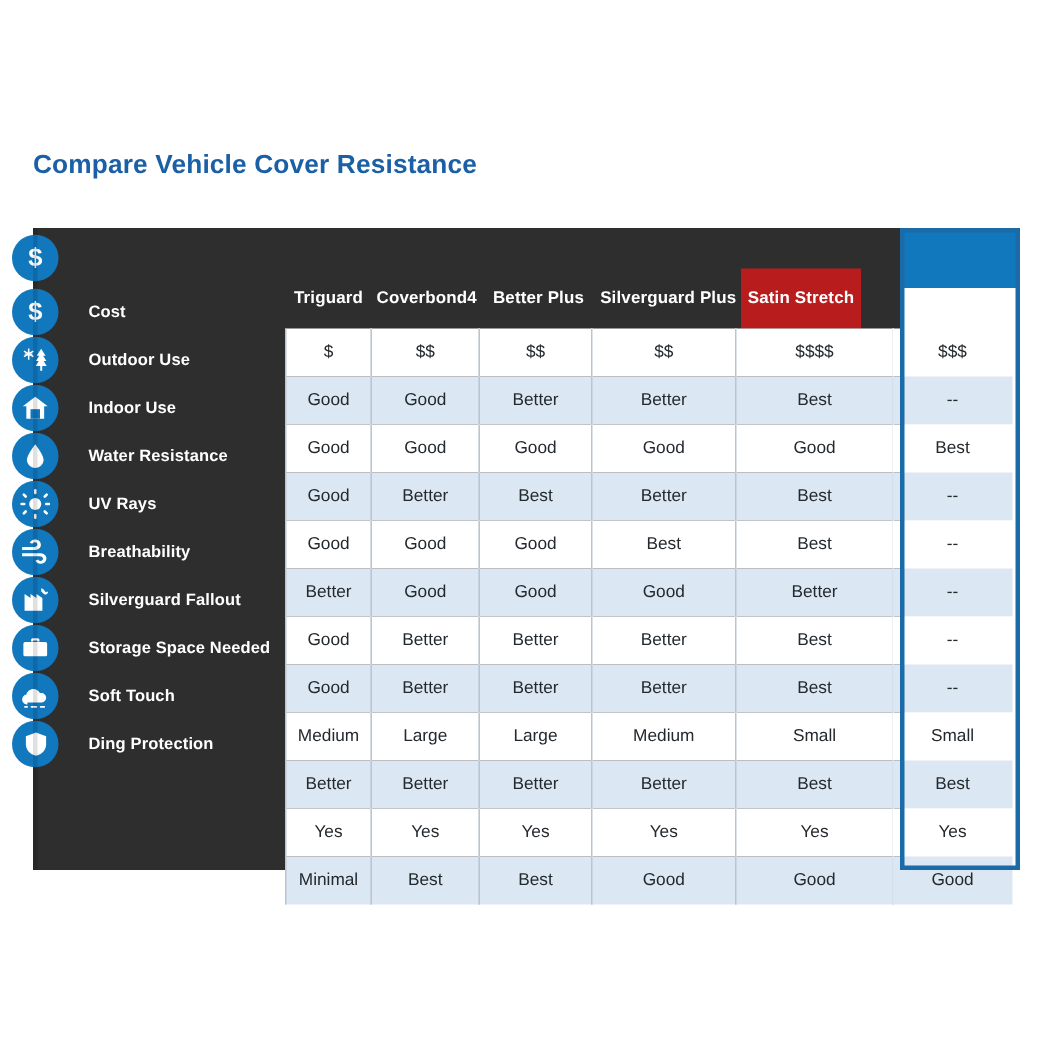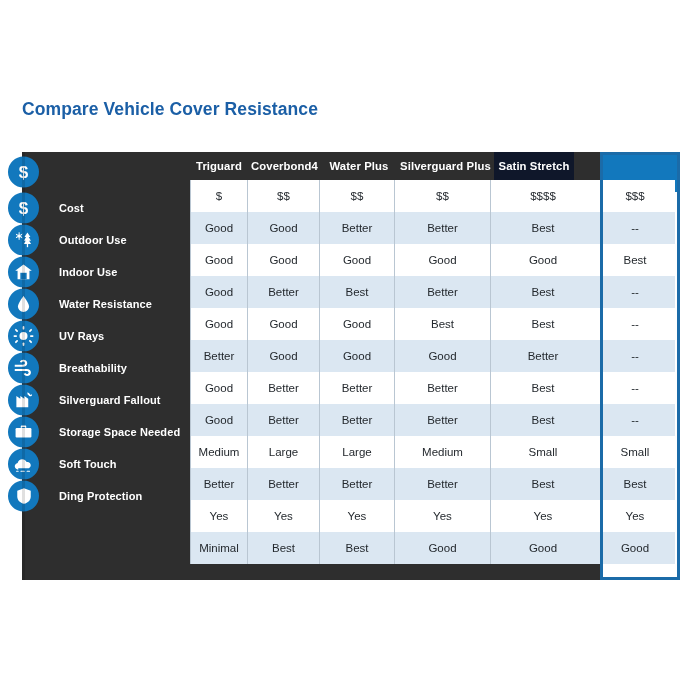--- a/index.html
+++ b/index.html
@@ -108,21 +108,22 @@
     height: 428px;
     z-index: 3;
   }
 
   .grid-row {
     display: flex;
     height: 32px;
   }
   .grid-head {
     display: flex;
-    height: 28px;
+    height: 40px;
+    margin-top: 27px;
   }
 
   .cell {
     box-sizing: border-box;
     display: flex;
     align-items: center;
     justify-content: center;
     font-size: 11.5px;
     color: #24292e;
     background: #ffffff;
@@ -148,21 +149,21 @@
   
   .c0 { width: 58px; }
   .c1 { width: 73px; }
   .c2 { width: 76px; }
   .c3 { width: 97px; }
   .c4 { width: 106px; }
   .c5 { width: 80px; }
 
   
   .hcell.hl {
-    background: #0f172a;
+    background: #b91c1c;
   }
   .cell.hl {
     border-left: none;
     border-right: none;
   }
 
   
   .hl-frame {
     position: absolute;
     left: 578px;
@@ -327,21 +328,21 @@
           </svg>
         </div>
         <div class="label-text">Ding Protection</div>
       </div>
     </div>
 
   <div class="grid" id="grid">
       <div class="grid-head">
         <div class="hcell c0">Triguard</div>
         <div class="hcell c1">Coverbond4</div>
-        <div class="hcell c2">Water Plus</div>
+        <div class="hcell c2">Better Plus</div>
         <div class="hcell c3">Silverguard Plus</div>
         <div class="hcell c5 hl">Satin Stretch</div>
       </div>
       <div class="grid-row">
         <div class="cell c0">$</div>
         <div class="cell c1">$$</div>
         <div class="cell c2">$$</div>
         <div class="cell c3">$$</div>
         <div class="cell c4">$$$$</div>
         <div class="cell c5 hl">$$$</div>

